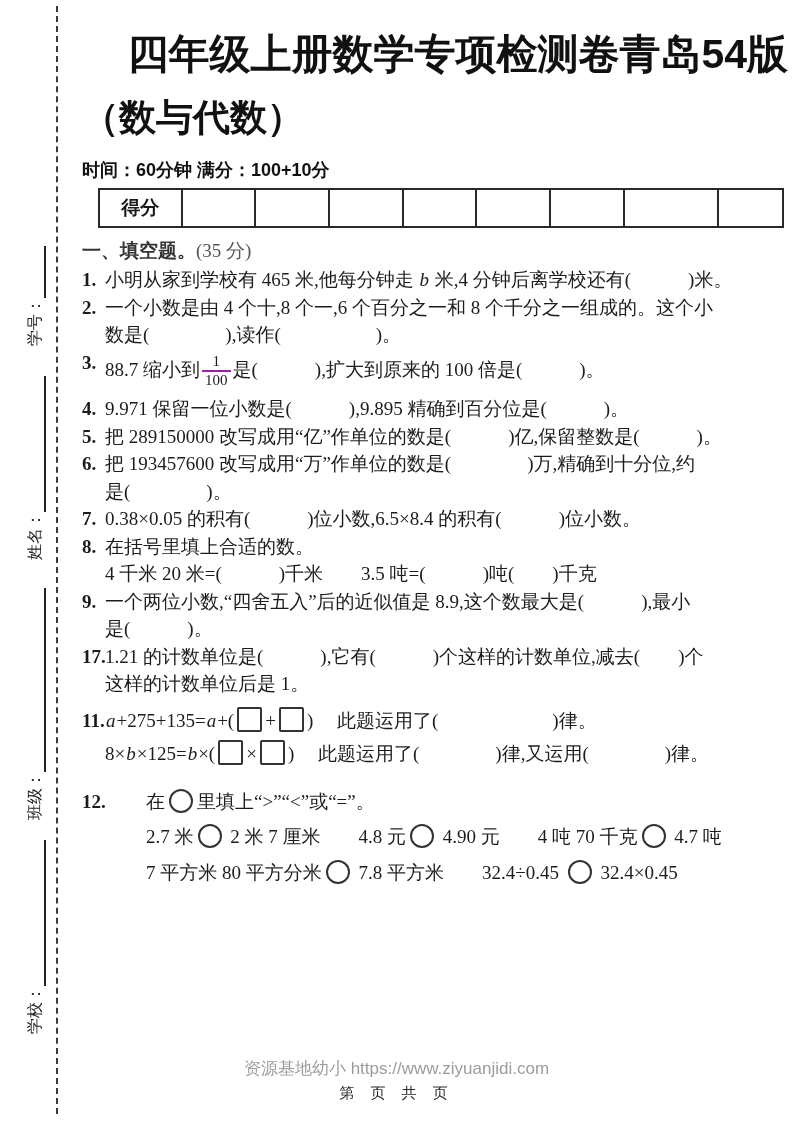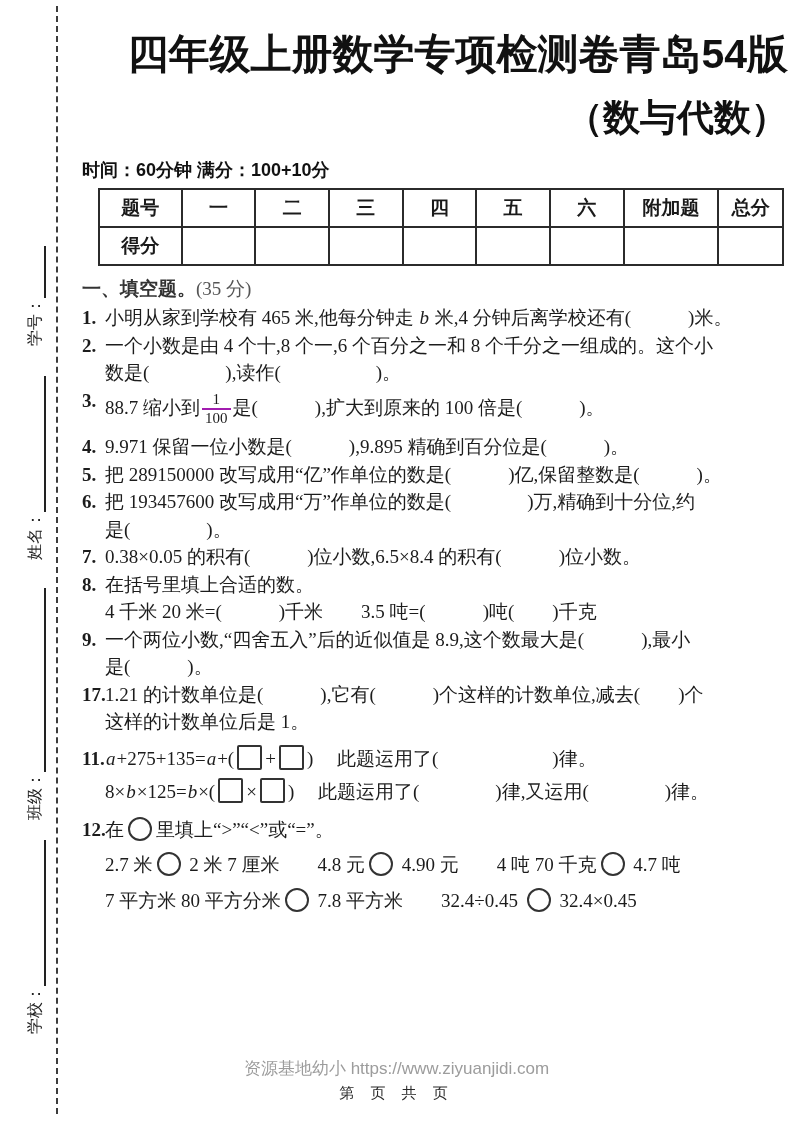--- a/index.html
+++ b/index.html
@@ -26,21 +26,21 @@
   .sidebar-field:nth-child(3) .blank{width:136px;margin-right:30px;}
   .sidebar-field:nth-child(4) .blank{width:52px;}
   
   .content{position:absolute;left:82px;top:0;width:706px;}
   .paper-title{
     margin-top:27px;text-align:right;white-space:nowrap;
     font-family:"Liberation Sans","DejaVu Sans",sans-serif;
     font-weight:700;font-size:41px;color:#111;
   }
   .paper-subtitle{
-    margin-top:11px;text-align:right;
+    margin-top:11px;text-align:left;
     font-family:"Liberation Sans","DejaVu Sans",sans-serif;
     font-weight:700;font-size:37px;color:#111;
   }
   .exam-meta{
     margin-top:15px;text-align:left;padding-right:2px;
     font-family:"Liberation Sans","DejaVu Sans",sans-serif;
     font-weight:600;font-size:18px;color:#111;
   }
   table.score-table{
     border-collapse:collapse;table-layout:fixed;
@@ -60,21 +60,21 @@
   .section-heading .pts{color:#555;}
   
   .questions{font-size:19px;line-height:27.5px;color:#1c1c1c;}
   .question{display:flex;}
   .q-num{width:23px;flex-shrink:0;font-weight:700;}
   .q-lines{flex:1;}
   .q-line{min-height:27.5px;}
   .question:nth-child(3) .q-line{padding:4px 0 6px 0;}      
   .question:nth-child(11){margin-top:9px;}
   .question:nth-child(11) .q-line + .q-line{margin-top:6px;}
-  .question:nth-child(12){margin-top:10px;}
+  .question:nth-child(12){margin-top:20px;gap:41px;}
   .question:nth-child(12) .q-line + .q-line{margin-top:8px;}
   .frac{
     display:inline-block;vertical-align:middle;text-align:center;
     font-size:15px;line-height:1.15;margin:0 2px;
   }
   .frac .den{border-top:2px solid #a21caf;padding:0 3px;}
   .sq{
     display:inline-block;width:21px;height:21px;margin:0 3px;
     border:2px solid #333;border-radius:2px;vertical-align:-5px;background:#fff;
   }
@@ -130,31 +130,20 @@
         <col style="width:73px">
       <col style="width:73px">
         <col style="width:73px">
         <col style="width:73px">
       <col style="width:73px">
         <col style="width:94px">
         <col style="width:64px">
     </colgroup>
     <tbody id="score-table-body">
         <tr>
-          <td>题号</td>
-          <td>一</td>
-          <td>二</td>
-          <td>三</td>
-          <td>四</td>
-          <td>五</td>
-          <td>六</td>
-          <td>附加题</td>
-          <td>总分</td>
-        </tr>
-        <tr>
           <td>得分</td>
           <td></td>
           <td></td>
           <td></td>
           <td></td>
           <td></td>
           <td></td>
           <td></td>
           <td></td>
         </tr>

